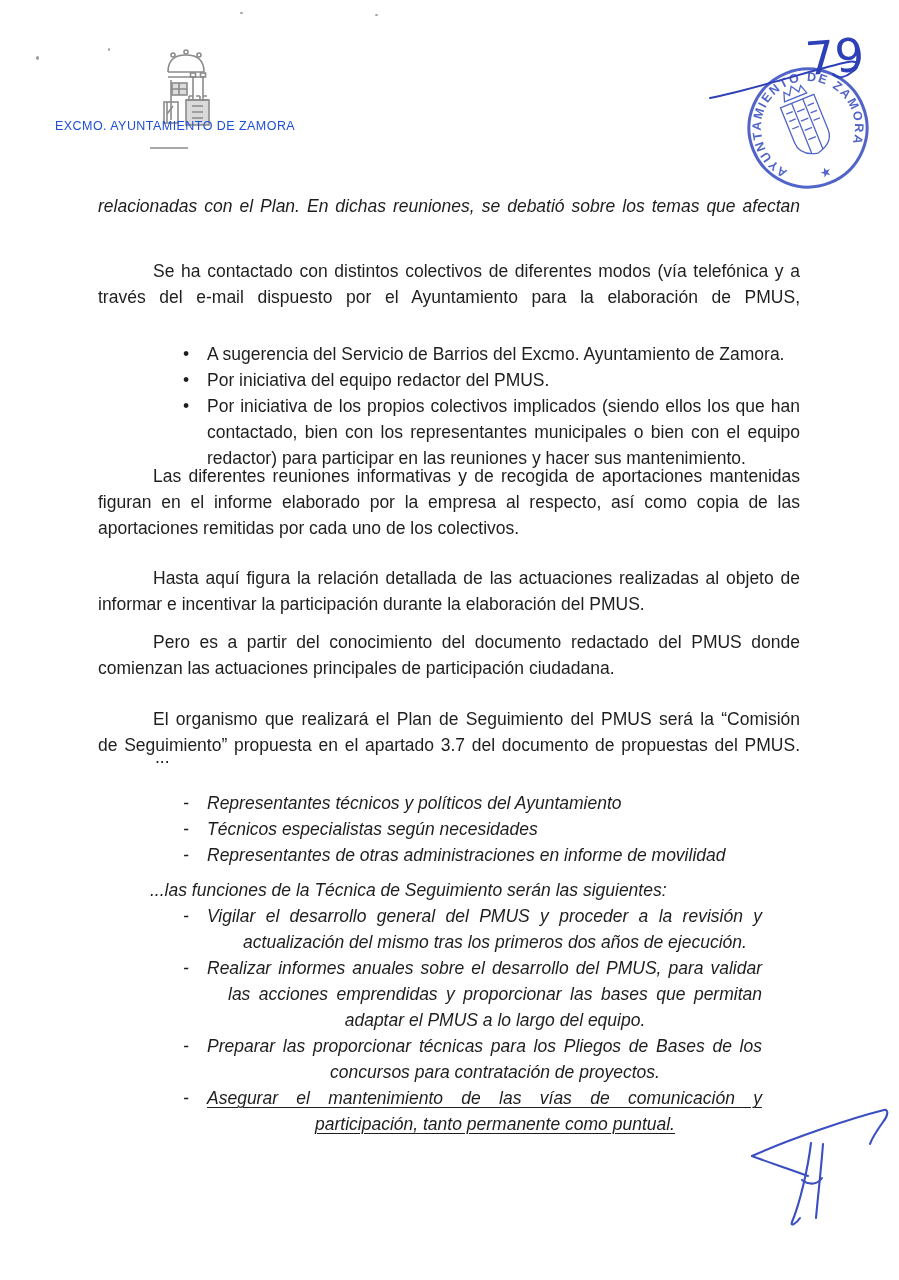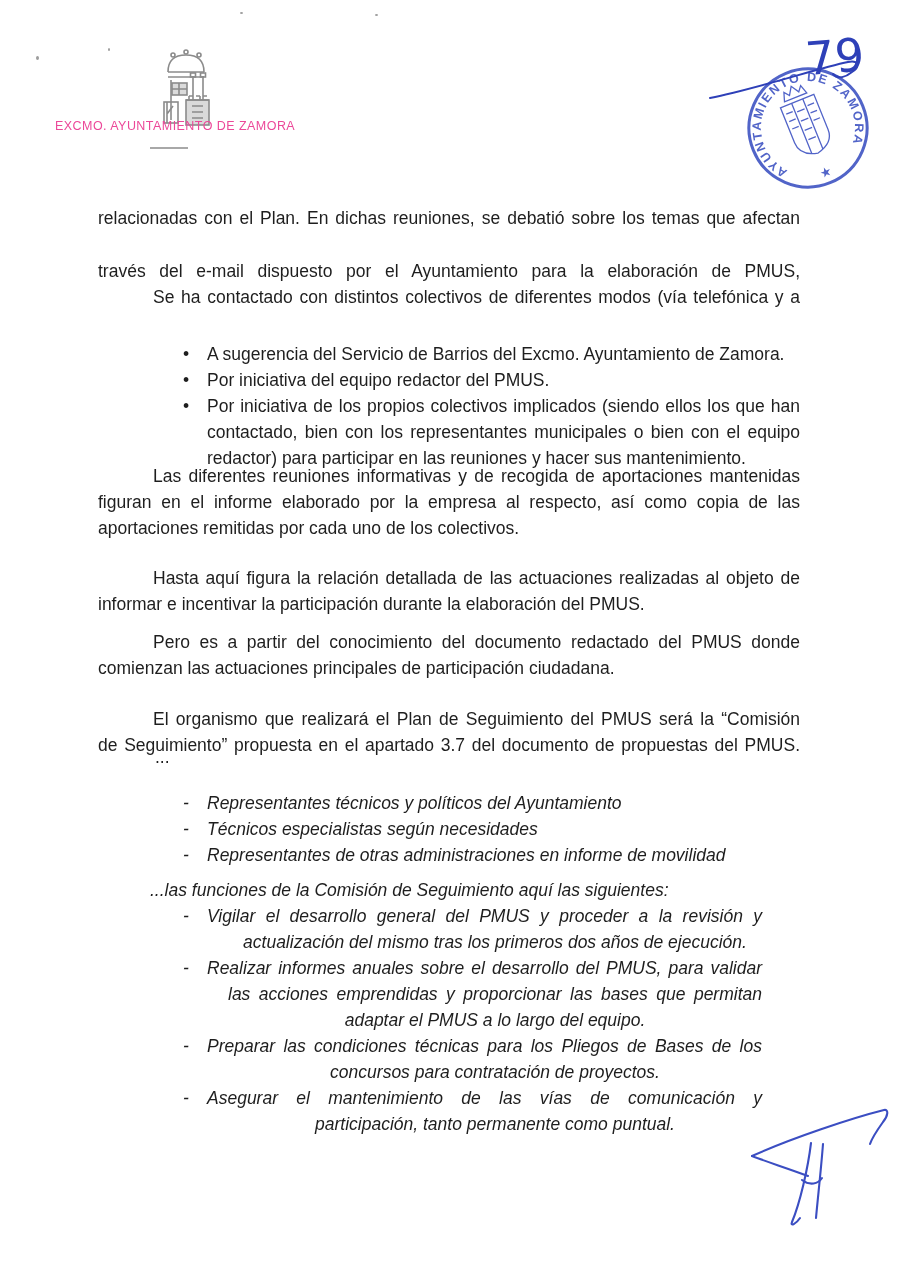--- a/index.html
+++ b/index.html
@@ -9,26 +9,26 @@
   
   .blk{position:absolute;left:98px;width:702px;font-size:17.5px;line-height:26px;}
   .narrow{width:664px;}
   .ln{min-height:26px;}
   .j{text-align:justify;text-align-last:justify;}
   .it{font-style:italic;}
   .ind{text-indent:55px;}
   .pl0{padding-left:57px;}
   .pl1{padding-left:109px;}
   .pl2{padding-left:130px;text-align:center;}
-  .ul{text-underline-offset:3px;text-decoration-thickness:1.4px;}
+  .ul{text-decoration:underline;text-underline-offset:3px;text-decoration-thickness:1.4px;}
   .item{position:relative;}
   .mk{position:absolute;left:85px;top:0;line-height:26px;font-style:normal;}
   .it .mk{font-style:italic;}
   
-  .entity{position:absolute;left:55px;top:119px;font-size:12.5px;letter-spacing:.45px;color:#ec4899;}
+  .entity{position:absolute;left:55px;top:119px;font-size:12.5px;letter-spacing:.45px;color:#1d4ed8;}
   .entity-underline{position:absolute;left:150px;top:147px;width:38px;height:1.5px;background:#a8a8a8;}
   .speck{position:absolute;background:#9d9d9d;border-radius:50%;}
   svg{display:block;}
 </style>
 </head>
 <body>
 
 <div class="page">
 
   <div class="speck" style="left:36px;top:56px;width:3px;height:4px;"></div>
@@ -85,27 +85,27 @@
     </g>
   </svg>
 
   <svg class="abs" style="left:700px;top:18px;" width="199" height="100" viewBox="0 0 199 100">
     <text x="106" y="56" font-size="46" fill="#2e40b8" transform="rotate(-5 120 45)" font-family="DejaVu Sans, sans-serif">79</text>
     <g stroke="#2e40b8" stroke-width="2" fill="none" stroke-linecap="round">
       <path d="M 10 80 C 60 70, 118 50, 148 44 C 158 42, 161 48, 152 54 C 146 59, 138 62, 133 56"></path>
     </g>
   </svg>
 
-  <div class="blk" style="top:205px;">
+  <div class="blk" style="top:193px;font-style:italic;">
     <div class="ln j">relacionadas con el Plan. En dichas reuniones, se debatió sobre los temas que afectan</div>
   </div>
 
   <div class="blk" style="top:258px;">
+    <div class="ln j ind">Se ha contactado con distintos colectivos de diferentes modos (vía telefónica y a</div>
     <div class="ln j">través del e-mail dispuesto por el Ayuntamiento para la elaboración de PMUS,</div>
-    <div class="ln j ind">Se ha contactado con distintos colectivos de diferentes modos (vía telefónica y a</div>
   </div>
 
   <div class="blk" style="top:341px;">
     <div class="item">
       <span class="mk">•</span>
       <div class="ln pl1">A sugerencia del Servicio de Barrios del Excmo. Ayuntamiento de Zamora.</div>
     </div>
     <div class="item">
       <span class="mk">•</span>
       <div class="ln pl1">Por iniciativa del equipo redactor del PMUS.</div>
@@ -153,38 +153,38 @@
       <span class="mk">-</span>
       <div class="ln pl1">Técnicos especialistas según necesidades</div>
     </div>
     <div class="item">
       <span class="mk">-</span>
       <div class="ln pl1">Representantes de otras administraciones en informe de movilidad</div>
     </div>
   </div>
 
   <div class="blk it" style="top:877px;">
-    <div class="ln" style="padding-left:52px;">...las funciones de la Comisión de Seguimiento aquí las siguientes:</div>
+    <div class="ln" style="padding-left:52px;">...las funciones de la Técnica de Seguimiento serán las siguientes:</div>
   </div>
 
   <div class="blk it narrow" style="top:903px;">
     <div class="item">
       <span class="mk">-</span>
       <div class="ln j pl1">Vigilar el desarrollo general del PMUS y proceder a la revisión y</div>
       <div class="ln pl2">actualización del mismo tras los primeros dos años de ejecución.</div>
     </div>
     <div class="item">
       <span class="mk">-</span>
       <div class="ln j pl1">Realizar informes anuales sobre el desarrollo del PMUS, para validar</div>
       <div class="ln j pl2">las acciones emprendidas y proporcionar las bases que permitan</div>
       <div class="ln pl2">adaptar el PMUS a lo largo del equipo.</div>
     </div>
     <div class="item">
       <span class="mk">-</span>
-      <div class="ln j pl1">Preparar las condiciones técnicas para los Pliegos de Bases de los</div>
+      <div class="ln j pl1">Preparar las proporcionar técnicas para los Pliegos de Bases de los</div>
       <div class="ln pl2">concursos para contratación de proyectos.</div>
     </div>
     <div class="item">
       <span class="mk">-</span>
       <div class="ln j pl1 ul">Asegurar el mantenimiento de las vías de comunicación y</div>
       <div class="ln pl2 ul">participación, tanto permanente como puntual.</div>
     </div>
   </div>
 
   <svg class="abs" style="left:742px;top:1088px;" width="155" height="160" viewBox="0 0 155 160">

